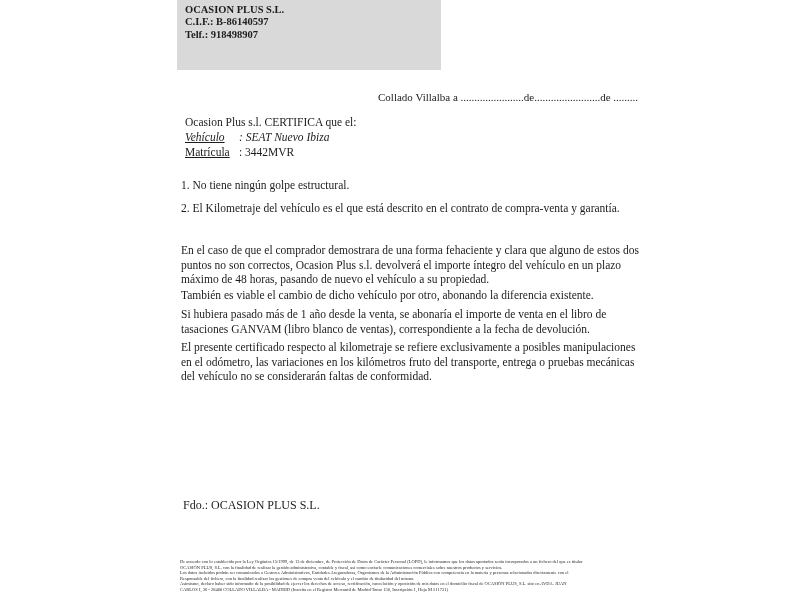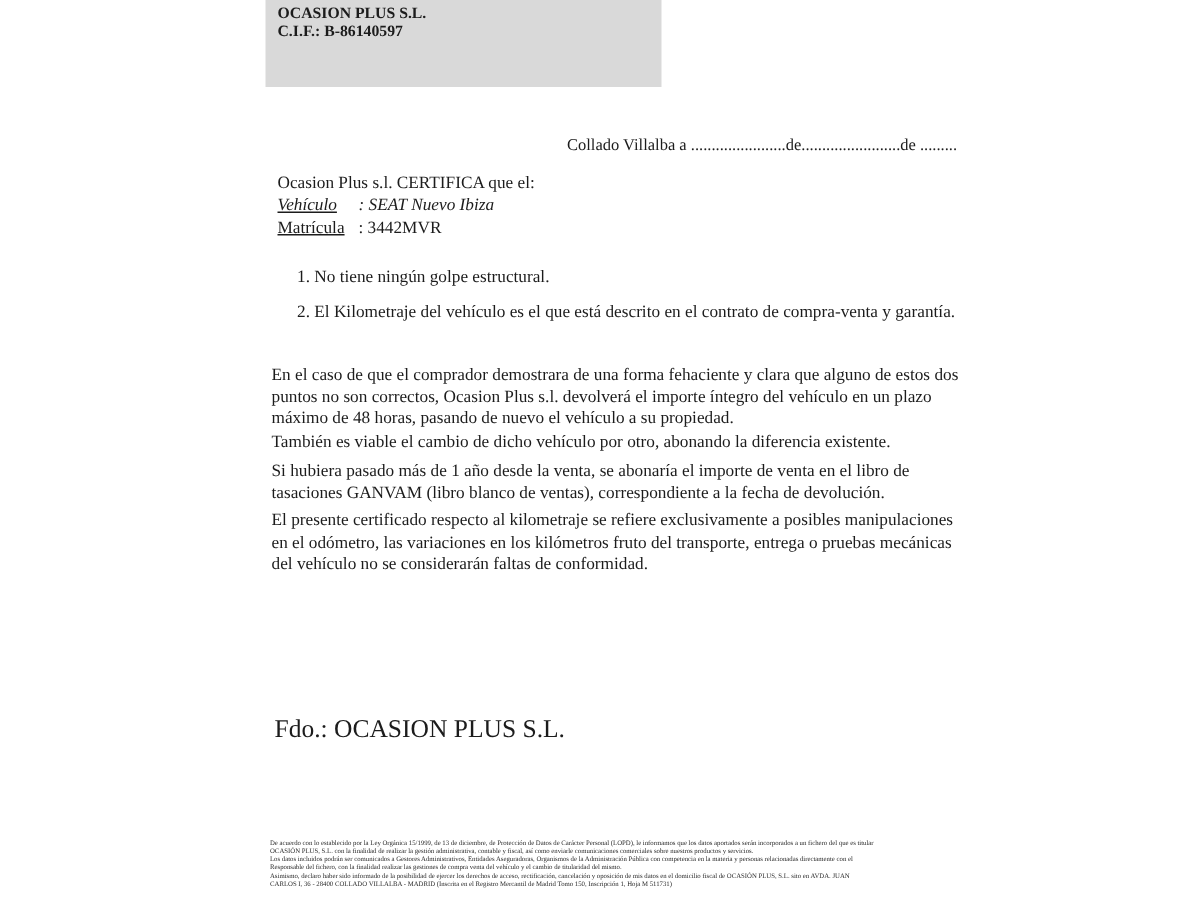--- a/index.html
+++ b/index.html
@@ -6,67 +6,68 @@
   body{
     width:800px;height:600px;
     background:#ffffff;
     font-family:"Liberation Serif","DejaVu Serif",serif;
     color:#1c1c1c;
     position:relative;
     overflow:hidden;
   }
   .abs{position:absolute;}
   .header-box{
-    left:177px;top:0;width:264px;height:58px;
+    left:177px;top:0;width:264px;height:70px;
     background:#d9d9d9;
     padding:4px 0 0 8px;
     box-sizing:border-box;
   }
   .header-box .hline{
     font-weight:bold;
     font-size:10.5px;
     line-height:12.4px;
     white-space:nowrap;
   }
   .date-line{
     left:378px;top:91px;
     font-size:11px;
     white-space:nowrap;
   }
   .certify-intro{left:185px;top:116px;font-size:11.5px;white-space:nowrap;}
   .cert-row{left:185px;font-size:11.5px;display:flex;white-space:nowrap;}
   .cert-row .lbl{text-decoration:underline;width:54px;display:inline-block;}
   .cert-row .val{display:inline-block;}
-  .point{left:198px;font-size:11.5px;white-space:nowrap;}
+  .point{left:181px;font-size:11.5px;white-space:nowrap;}
   .para{
     left:181px;width:462px;
     font-size:11.5px;line-height:14.5px;
     text-align:left;
   }
-  .signature{left:183px;top:476px;font-size:17px;white-space:nowrap;}
+  .signature{left:183px;top:498px;font-size:12px;white-space:nowrap;}
   .legal{
     left:180px;top:559px;
     width:888px;
     transform:scale(0.5);
     transform-origin:top left;
     color:#2a2a2a;
   }
   .legal .lline{
     font-size:9px;
     line-height:11px;
     white-space:nowrap;
     font-family:"Liberation Serif","DejaVu Serif",serif;
   }
 </style>
 </head>
 <body>
 
 <div class="abs header-box">
   <div class="hline">OCASION PLUS S.L.</div>
   <div class="hline">C.I.F.: B-86140597</div>
+  <div class="hline">Telf.: 918498907</div>
 </div>
 
 <div class="abs date-line">Collado Villalba a .......................de........................de .........</div>
 
 <div class="abs certify-intro">Ocasion Plus s.l. CERTIFICA que el:</div>
 
 <div class="abs cert-row" style="top:131px;font-style:italic;">
   <span class="lbl">Vehículo</span>
   <span class="val">: SEAT Nuevo Ibiza</span>
 </div>

